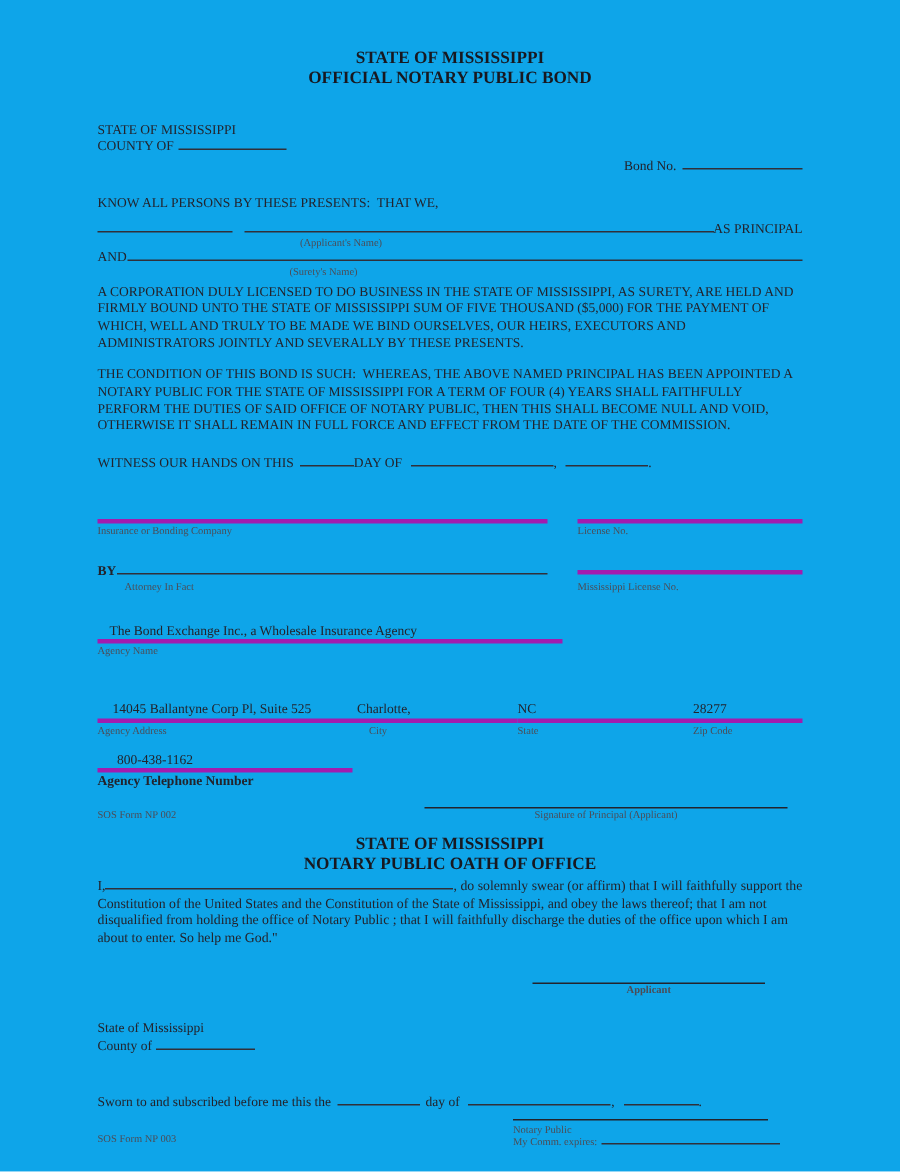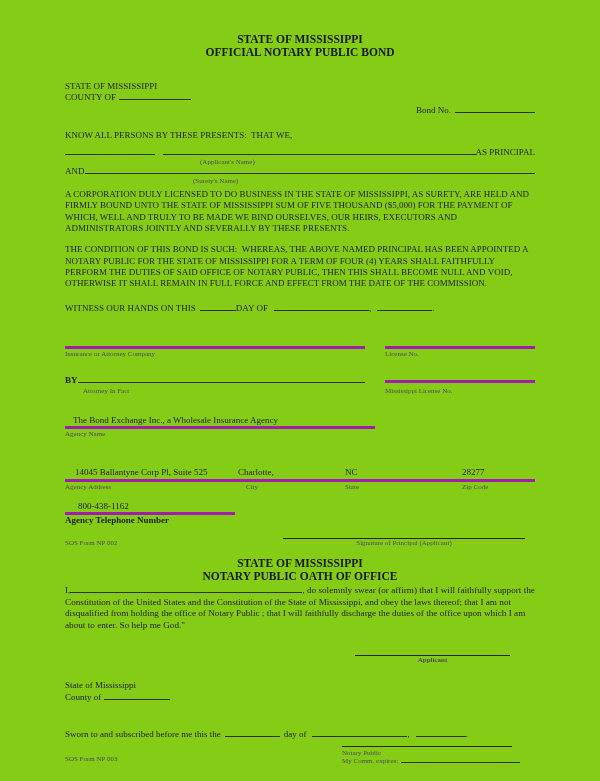--- a/index.html
+++ b/index.html
@@ -1,21 +1,21 @@
 <!DOCTYPE html>
 <html><head>
 <meta charset="utf-8">
 <style>
   * { box-sizing: border-box; margin: 0; padding: 0; }
   html, body { background: #ffffff; }
   .page {
     position: relative;
     width: 600px; height: 781px;
     margin: 0 auto;
-    background: #84cc16;
+    background: #0ea5e9;
     font-family: "Liberation Serif", serif;
     color: #23232c;
     padding: 33px 65px 0 65px;
     overflow: hidden;
   }
   .title { text-align: center; font-weight: bold; font-size: 11.5px; line-height: 13px; color: #181820; }
   .body { font-size: 9px; line-height: 11.3px; }
   .oathbody { font-size: 9.2px; line-height: 11.5px; }
   .pre { white-space: pre-wrap; }
   .sm { font-size: 7px; line-height: 8px; color: #4c4c56; }
@@ -85,21 +85,21 @@
 
   <div class="body" style="margin-top:13px;">
     <span>WITNESS OUR HANDS ON THIS</span><span class="bl w36 ml4"></span><span>DAY OF</span><span class="bl w95 ml6"></span><span>,</span><span class="bl w55 ml6"></span><span>.</span>
   </div>
 
   <div class="row" style="margin-top:26px;">
     <div class="col-l uline" style="height:9px;"></div>
     <div class="col-r uline" style="height:9px;"></div>
   </div>
   <div class="labels-row">
-    <div class="col-l sm">Insurance or Attorney Company</div>
+    <div class="col-l sm">Insurance or Bonding Company</div>
     <div class="col-r sm">License No.</div>
   </div>
 
   <div class="row" style="margin-top:16px;">
     <div class="col-l row">
       <span class="body bold">BY</span>
         <span class="bl grow"></span>
     </div>
     <div class="col-r uline" style="height:9px;"></div>
   </div>

